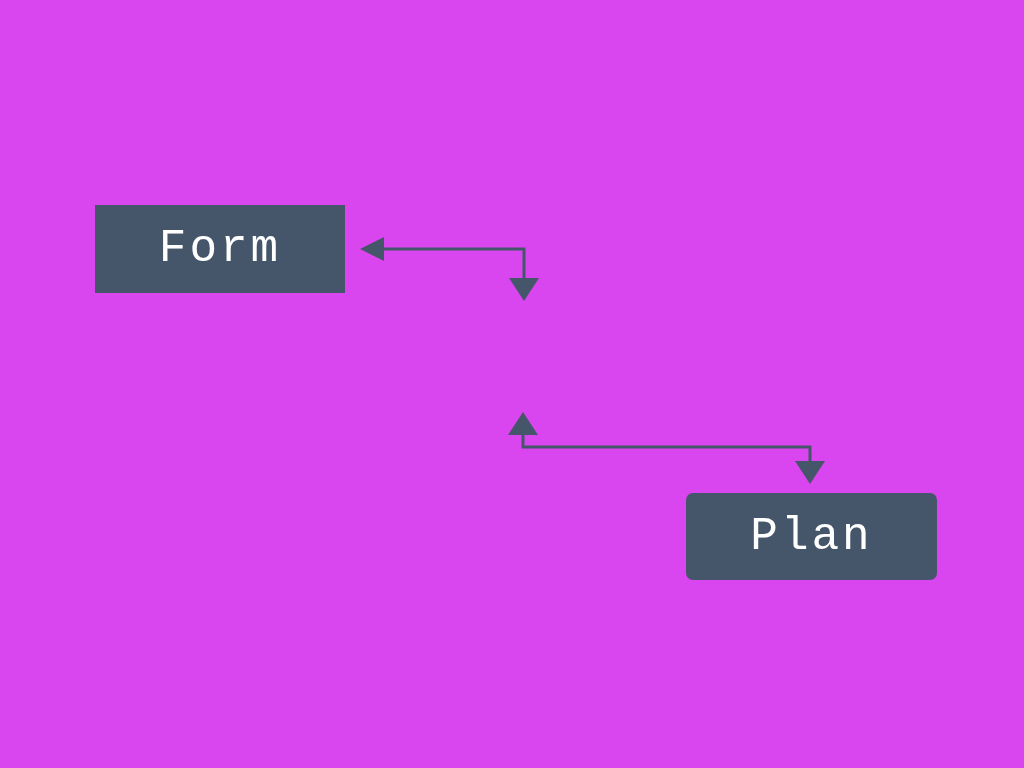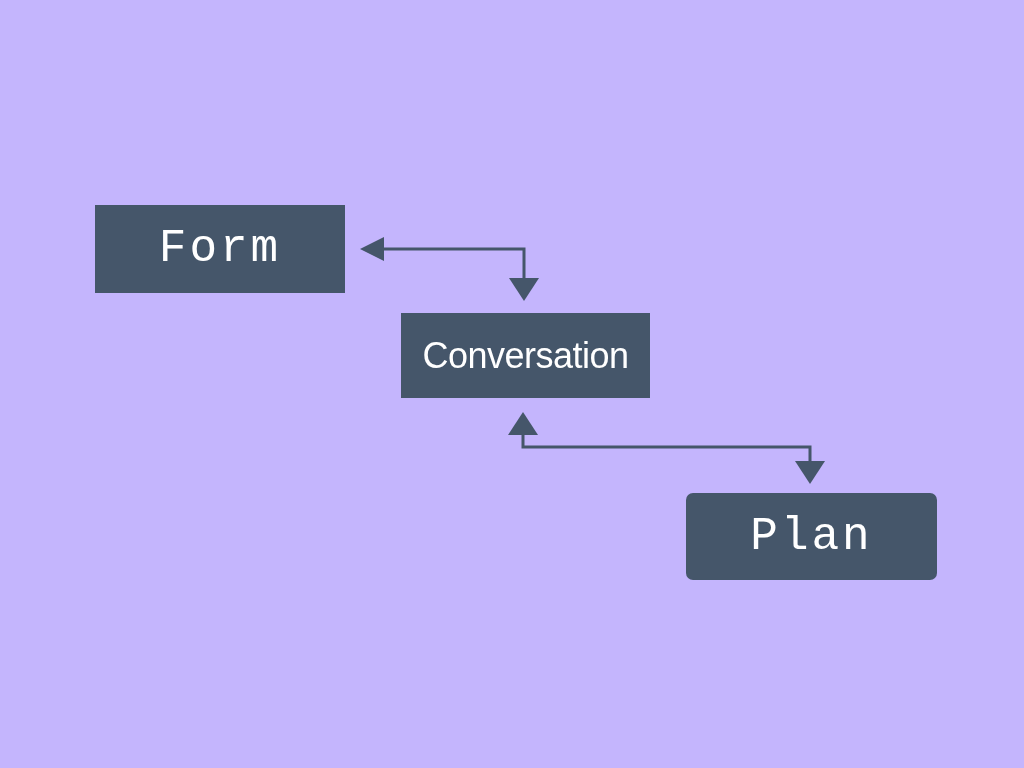--- a/index.html
+++ b/index.html
@@ -60,29 +60,26 @@
   }
   .sans-label {
     font-family: "Liberation Sans", sans-serif;
     font-size: 36px;
     letter-spacing: -0.5px;
   }
 </style>
 </head>
 <body>
 
-<div class="diagram-canvas" style="background-color: #c4b5fd; text-decoration: underline;">
+<div class="diagram-canvas" style="background-color: #d946ef; text-decoration: underline;">
 
   <div class="node node-form" style="background-color: rgb(69, 86, 106);">
     <span class="node-label mono-label" style="color: rgb(255, 255, 255);">Form</span>
   </div>
 
-  <div class="node node-conversation" style="background-color: rgb(69, 86, 106);">
-    <span class="node-label sans-label" style="color: rgb(255, 255, 255);">Conversation</span>
-  </div>
 
   <div class="node node-plan" style="background-color: rgb(69, 86, 106);">
     <span class="node-label mono-label" style="color: rgb(255, 255, 255);">Plan</span>
   </div>
 
   <svg class="connector-layer" width="1024" height="768" viewBox="0 0 1024 768">
 
     <g>
       <polyline points="382,249 524,249 524,281" fill="none" stroke-width="3" stroke="#45566a"></polyline>
       <polygon points="360,249 384,237 384,261" fill="#45566a"></polygon>

